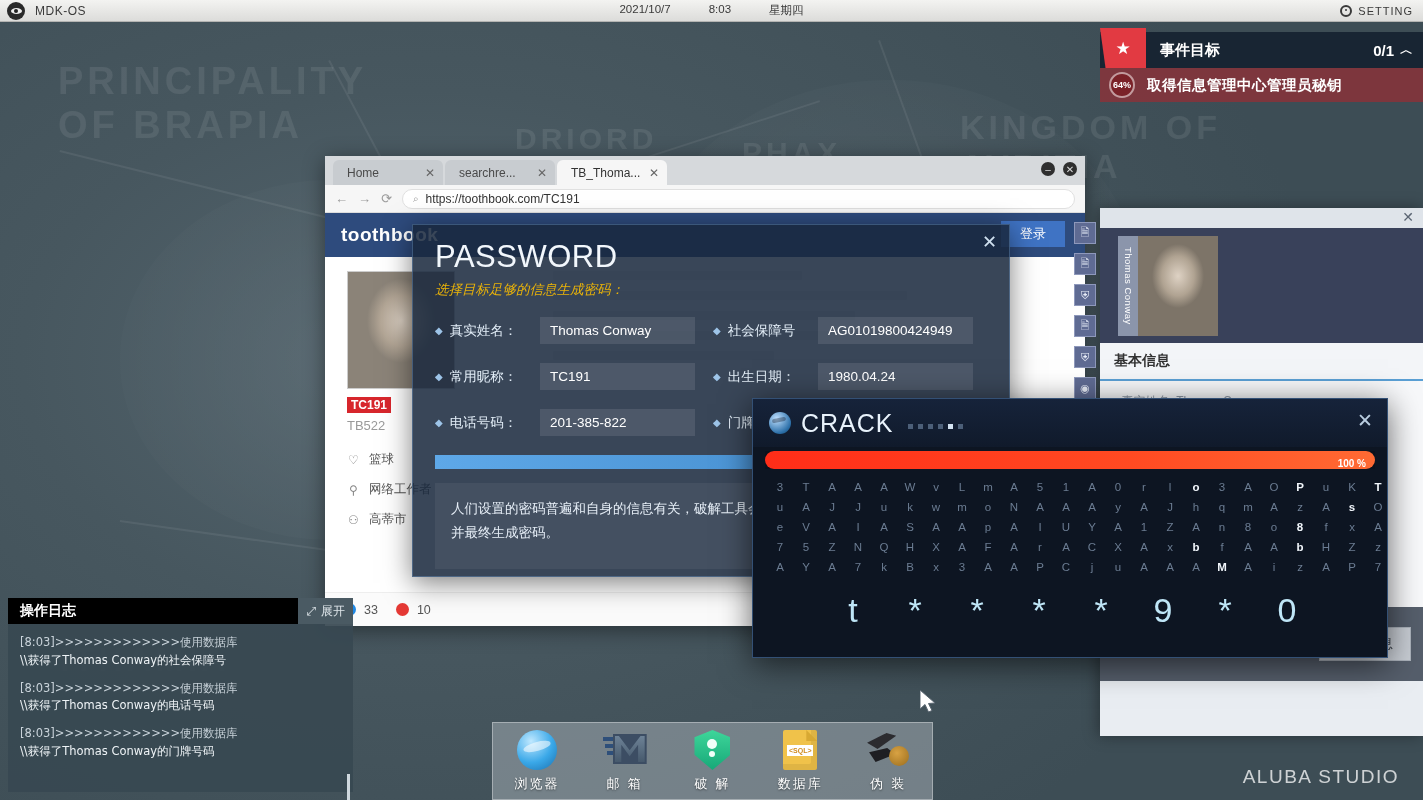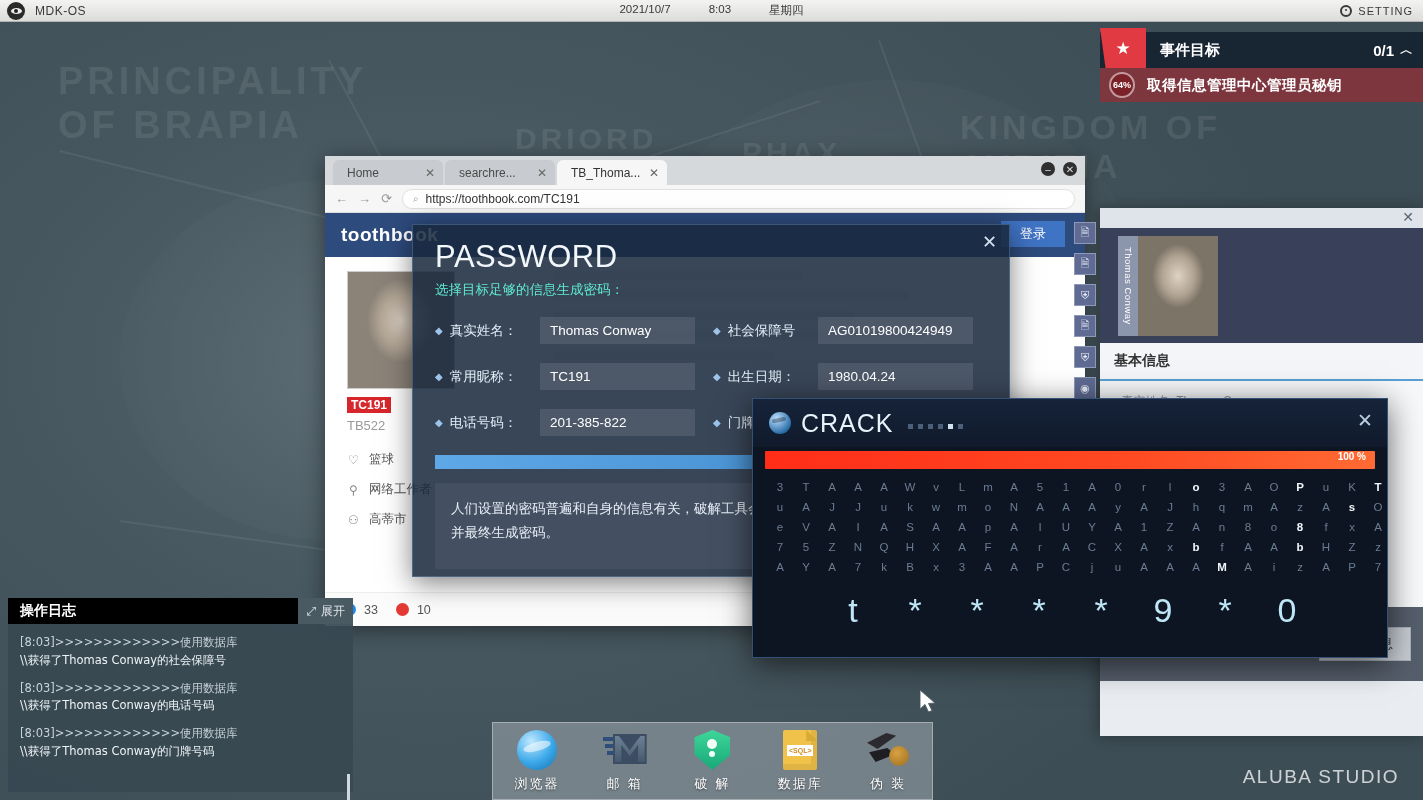--- a/index.html
+++ b/index.html
@@ -184,22 +184,22 @@
     box-shadow: 0 6px 26px rgba(0,0,0,0.5); z-index: 30;
     color: #dbe8f5;
   }
   #password .pw-x { position: absolute; right: 12px; top: 6px; font-size: 18px;
      color: #cfe0ef; cursor: default; }
   #password h1 {
     font-size: 31px; font-weight: normal; letter-spacing: .5px;
     margin: 14px 0 0 22px; color: #f2f7fc;
     font-family: "Liberation Sans", sans-serif;
   }
-  #password .sub { margin: 6px 10px 0 22px; font-size: 13.5px; color: #5eead4;
-    font-family: "DejaVu Sans", sans-serif; }
+  #password .sub { margin: 6px 10px 0 22px; font-size: 13.5px; color: #eab308;
+    font-family: "DejaVu Sans", sans-serif; font-style: italic; }
   #password .fields { margin: 18px 0 0 22px; width: 556px; }
   #password .frow { display: flex; margin-bottom: 19px; }
   #password .fcell { width: 278px; display: flex; align-items: center; }
   #password .flabel {
     font-size: 13.5px; color: #e3eef8; width: 105px; display: flex;
     align-items: center; gap: 7px; font-family: "DejaVu Sans", sans-serif;
   }
   #password .diamond { color: #9dc4e8; font-size: 10px; }
   #password .fval {
     flex: 1; height: 27px; background: rgba(255,255,255,0.10);
@@ -237,21 +237,21 @@
   }
   #crack .ck-title { font-size: 25px; letter-spacing: 1px; color: #e8f2fb; }
   #crack .dots { margin-left: 14px; display: flex; gap: 5px; align-items: center; margin-top: 7px; }
   #crack .dots i { width: 5px; height: 5px; background: #4c5f78; display: block; }
   #crack .dots i.on { background: #d5e4f3; }
   #crack .ck-x { position: absolute; right: 14px; top: 10px; font-size: 19px; color: #b9cde0; }
   #crack .bar-wrap { margin: 4px 12px 0 12px; height: 18px; background: #0b111c; position: relative; }
   #crack .bar-fill {
     height: 18px; width: 100%;
     background: linear-gradient(90deg,#ff2d18,#ff4a22 60%,#ff6a33);
-    border-radius: 1px; display: flex; align-items: flex-start; justify-content: flex-end;
+    border-radius: 9px; display: flex; align-items: flex-end; justify-content: flex-end;
   }
   #crack .bar-pct { font-size: 10px; font-weight: bold; color: #fff; padding-right: 9px; }
   #crack .grid { margin: 12px 14px 0 14px; }
   #crack .grow { display: flex; margin-bottom: 8px; }
   #crack .gcol { display: flex; }
   #crack .gcol span {
     width: 26px; text-align: center; font-size: 11.5px; color: #6b7c92;
     font-family: "Liberation Sans", sans-serif;
   }
   #crack .gcol span.hl { color: #f1f6fb; font-weight: bold; }

